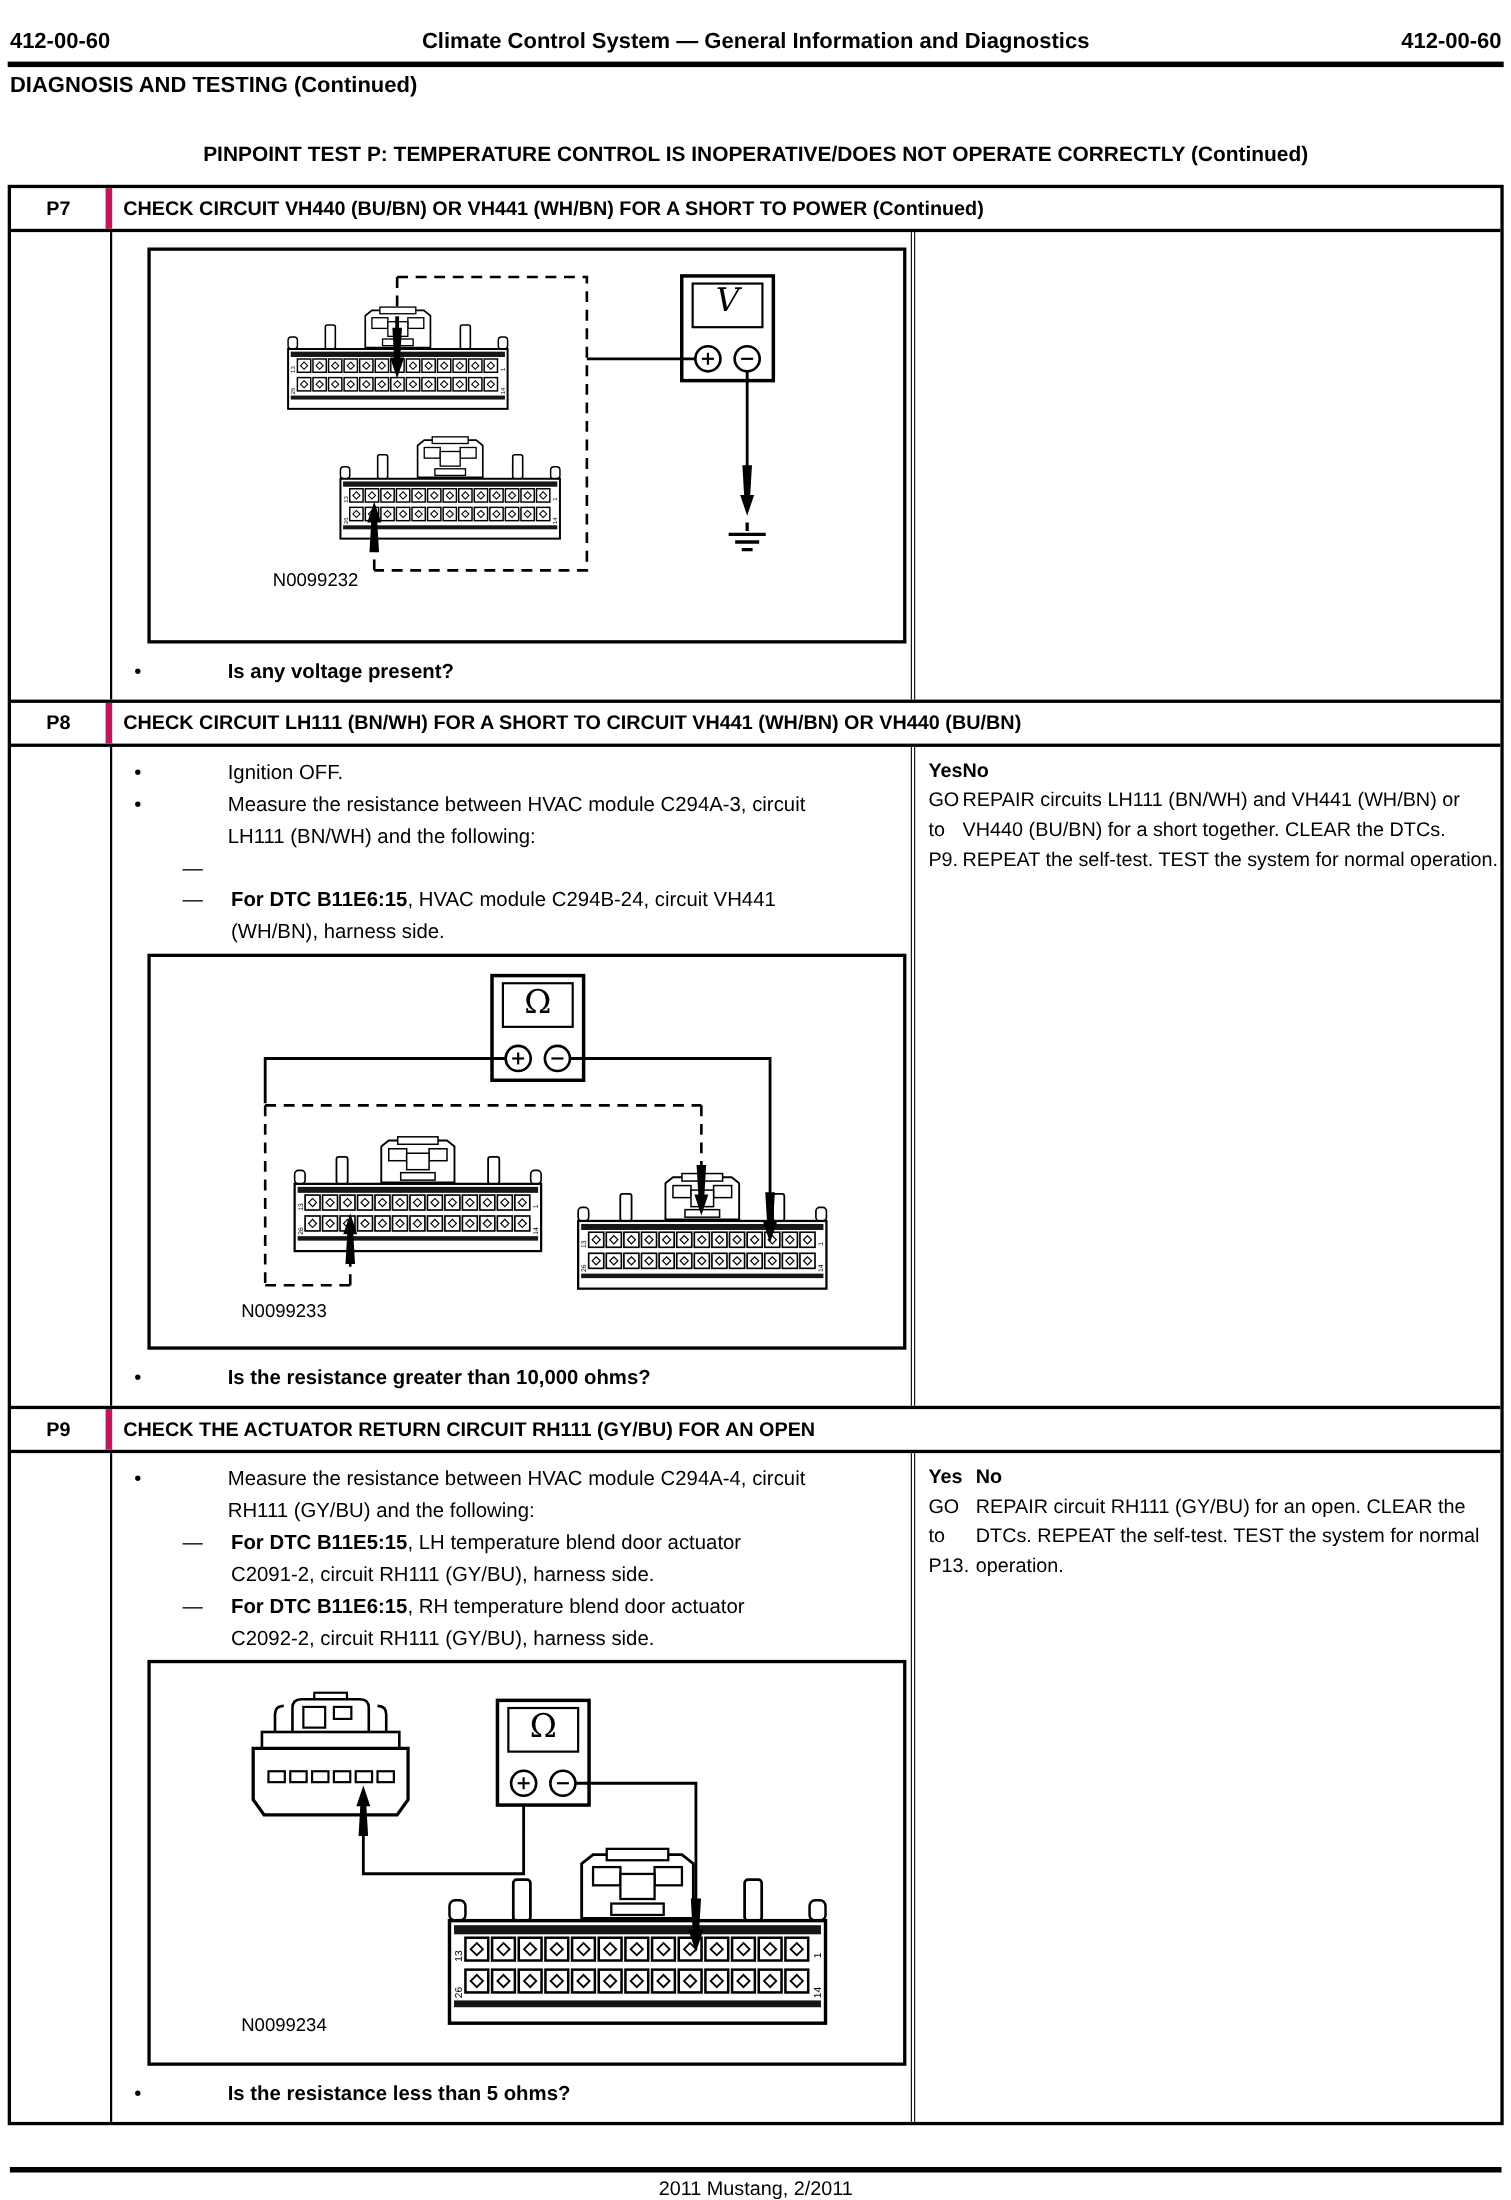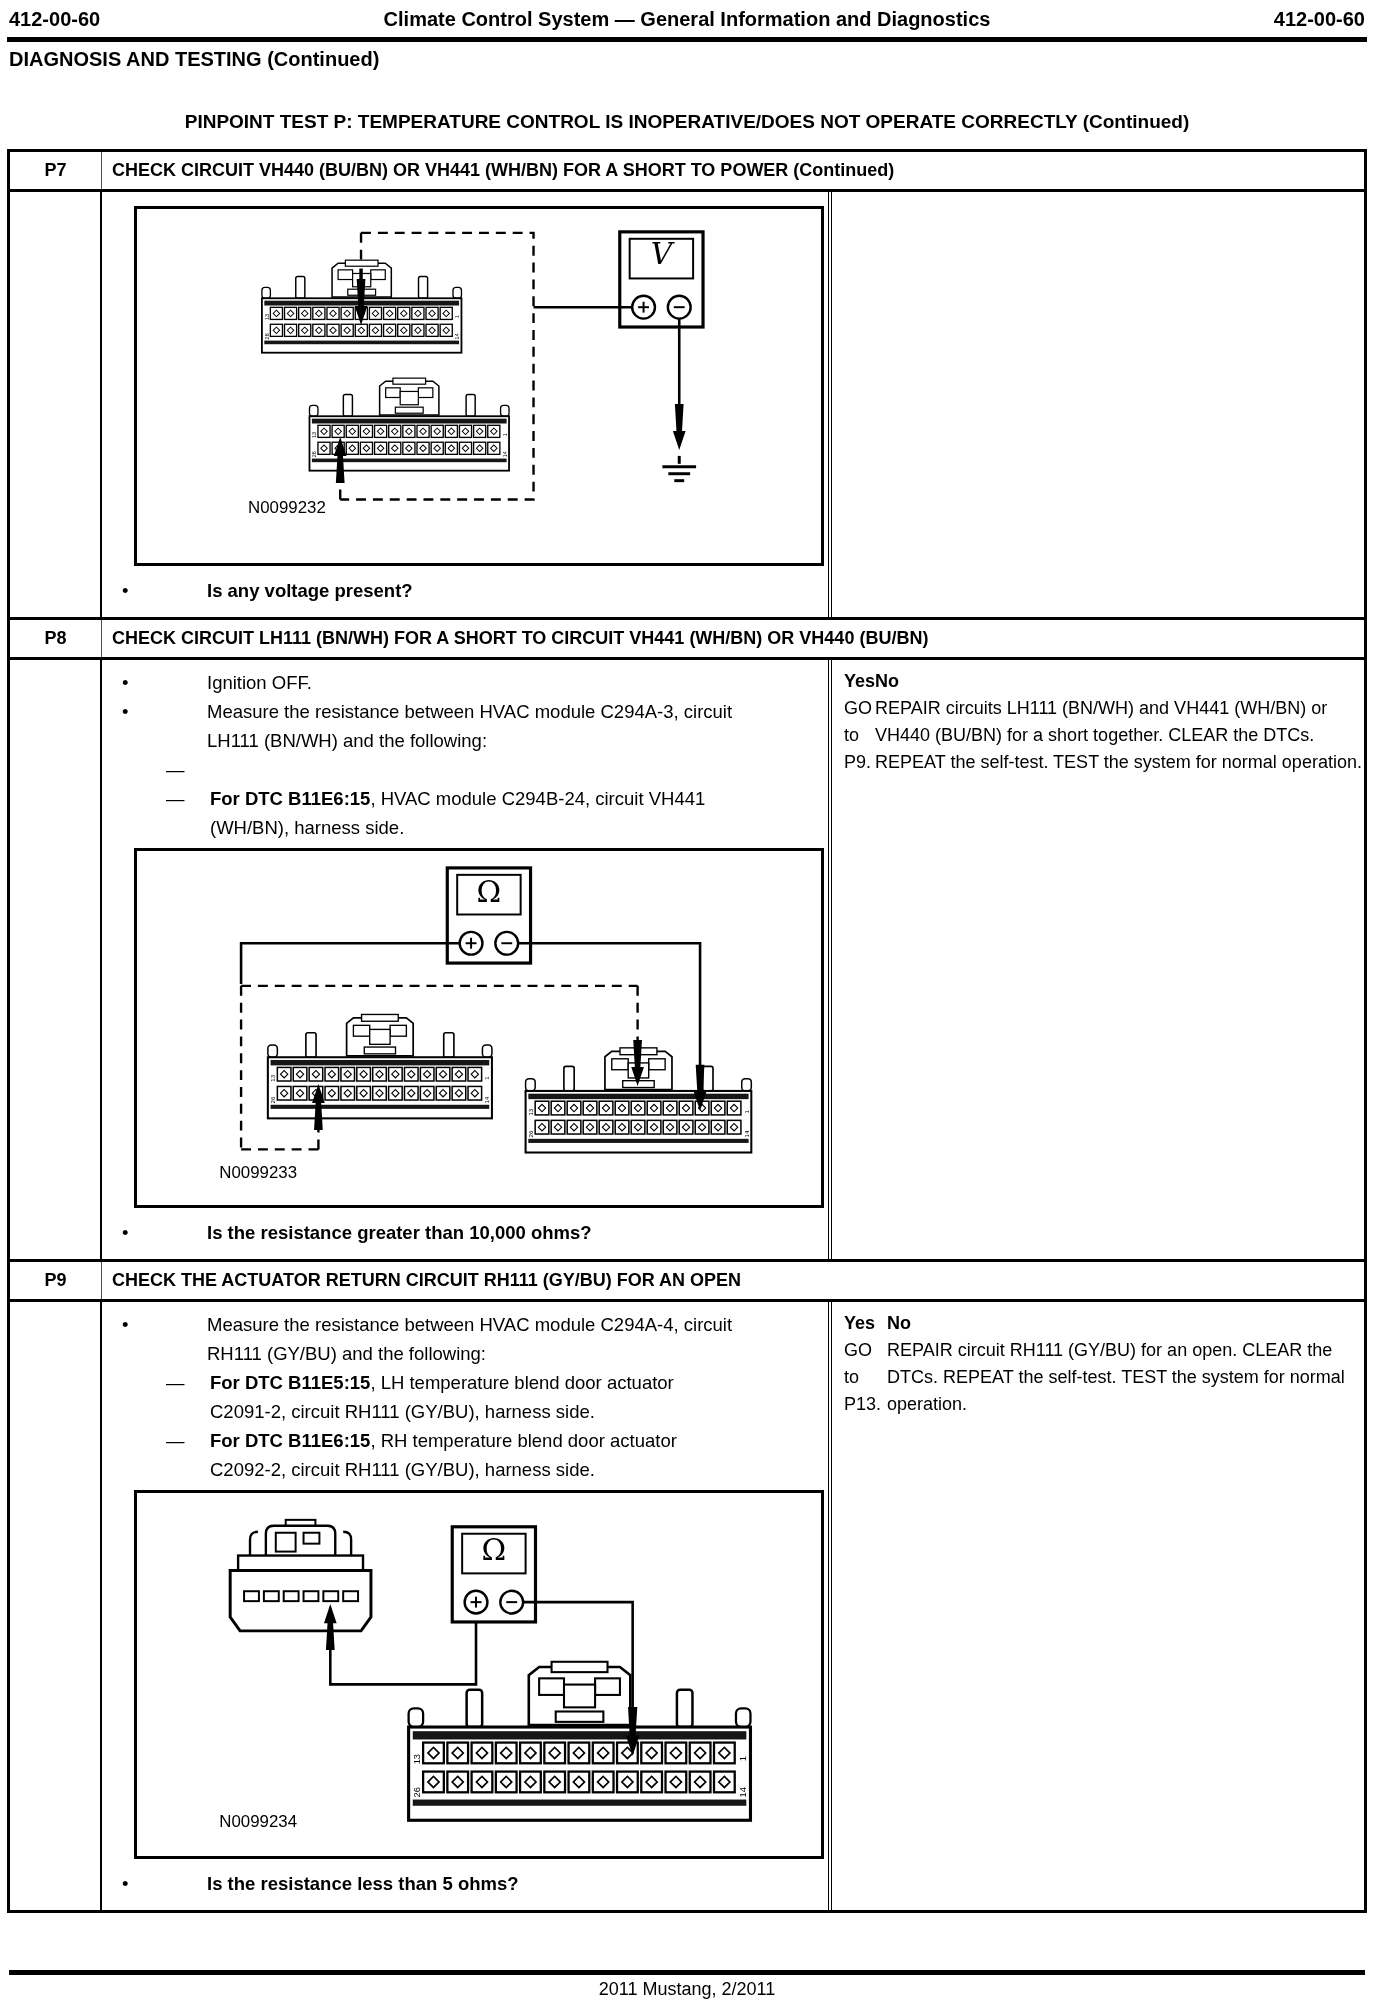--- a/index.html
+++ b/index.html
@@ -5,37 +5,37 @@
   * { margin:0; padding:0; box-sizing:border-box; }
   html,body { background:#fff; }
   body {
     width:1374px; height:2000px;
     font-family:"Liberation Sans", sans-serif;
     color:#000;
     display:flex; flex-direction:column;
     padding:6px 7px 0 7px;
   }
   
-  .page-header { display:flex; align-items:baseline; padding:2px 2px 6px 2px; }
+  .page-header { display:flex; align-items:baseline; padding:2px 2px 6px 2px;margin-top:19px; }
   .page-header .code { font-size:20px; font-weight:bold; width:200px; }
   .page-header .code.right { text-align:right; }
   .page-header .htitle { flex:1; text-align:center; font-size:20px; font-weight:bold; }
   .header-rule { border-top:5px solid #000; }
   .section-heading { font-size:20px; font-weight:bold; padding:6px 2px 2px 2px; }
   
   .pinpoint-title {
     text-align:center; font-size:19px; font-weight:bold;
     margin:34px 60px 12px 60px; line-height:30px;
   }
   
   .pp-table { border:3px solid #000; }
   .step-header { display:grid; grid-template-columns:92px 1fr; border-bottom:3px solid #000; }
   .step-header + .step-body + .step-header { border-top:3px solid #000; }
   .cell-id {
-    border-right:1px solid #be185d; display:flex; align-items:center; justify-content:center;
+    border-right:6px solid #be185d; display:flex; align-items:center; justify-content:center;
     font-weight:bold; font-size:18px; padding:7px 4px;
   }
   .cell-step-title { font-weight:bold; font-size:18px; padding:8px 6px 8px 10px; display:flex; align-items:center; }
   .step-body { display:grid; grid-template-columns:92px 1fr 540px; }
   .cell-gutter { border-right:2px solid #000; }
   .cell-action { border-right:4px double #000; padding:8px 4px 12px 0; }
   .cell-result {
     display:flex; justify-content:flex-end;
     padding:8px 10px 14px 12px; font-size:18px; line-height:27px;
   }

